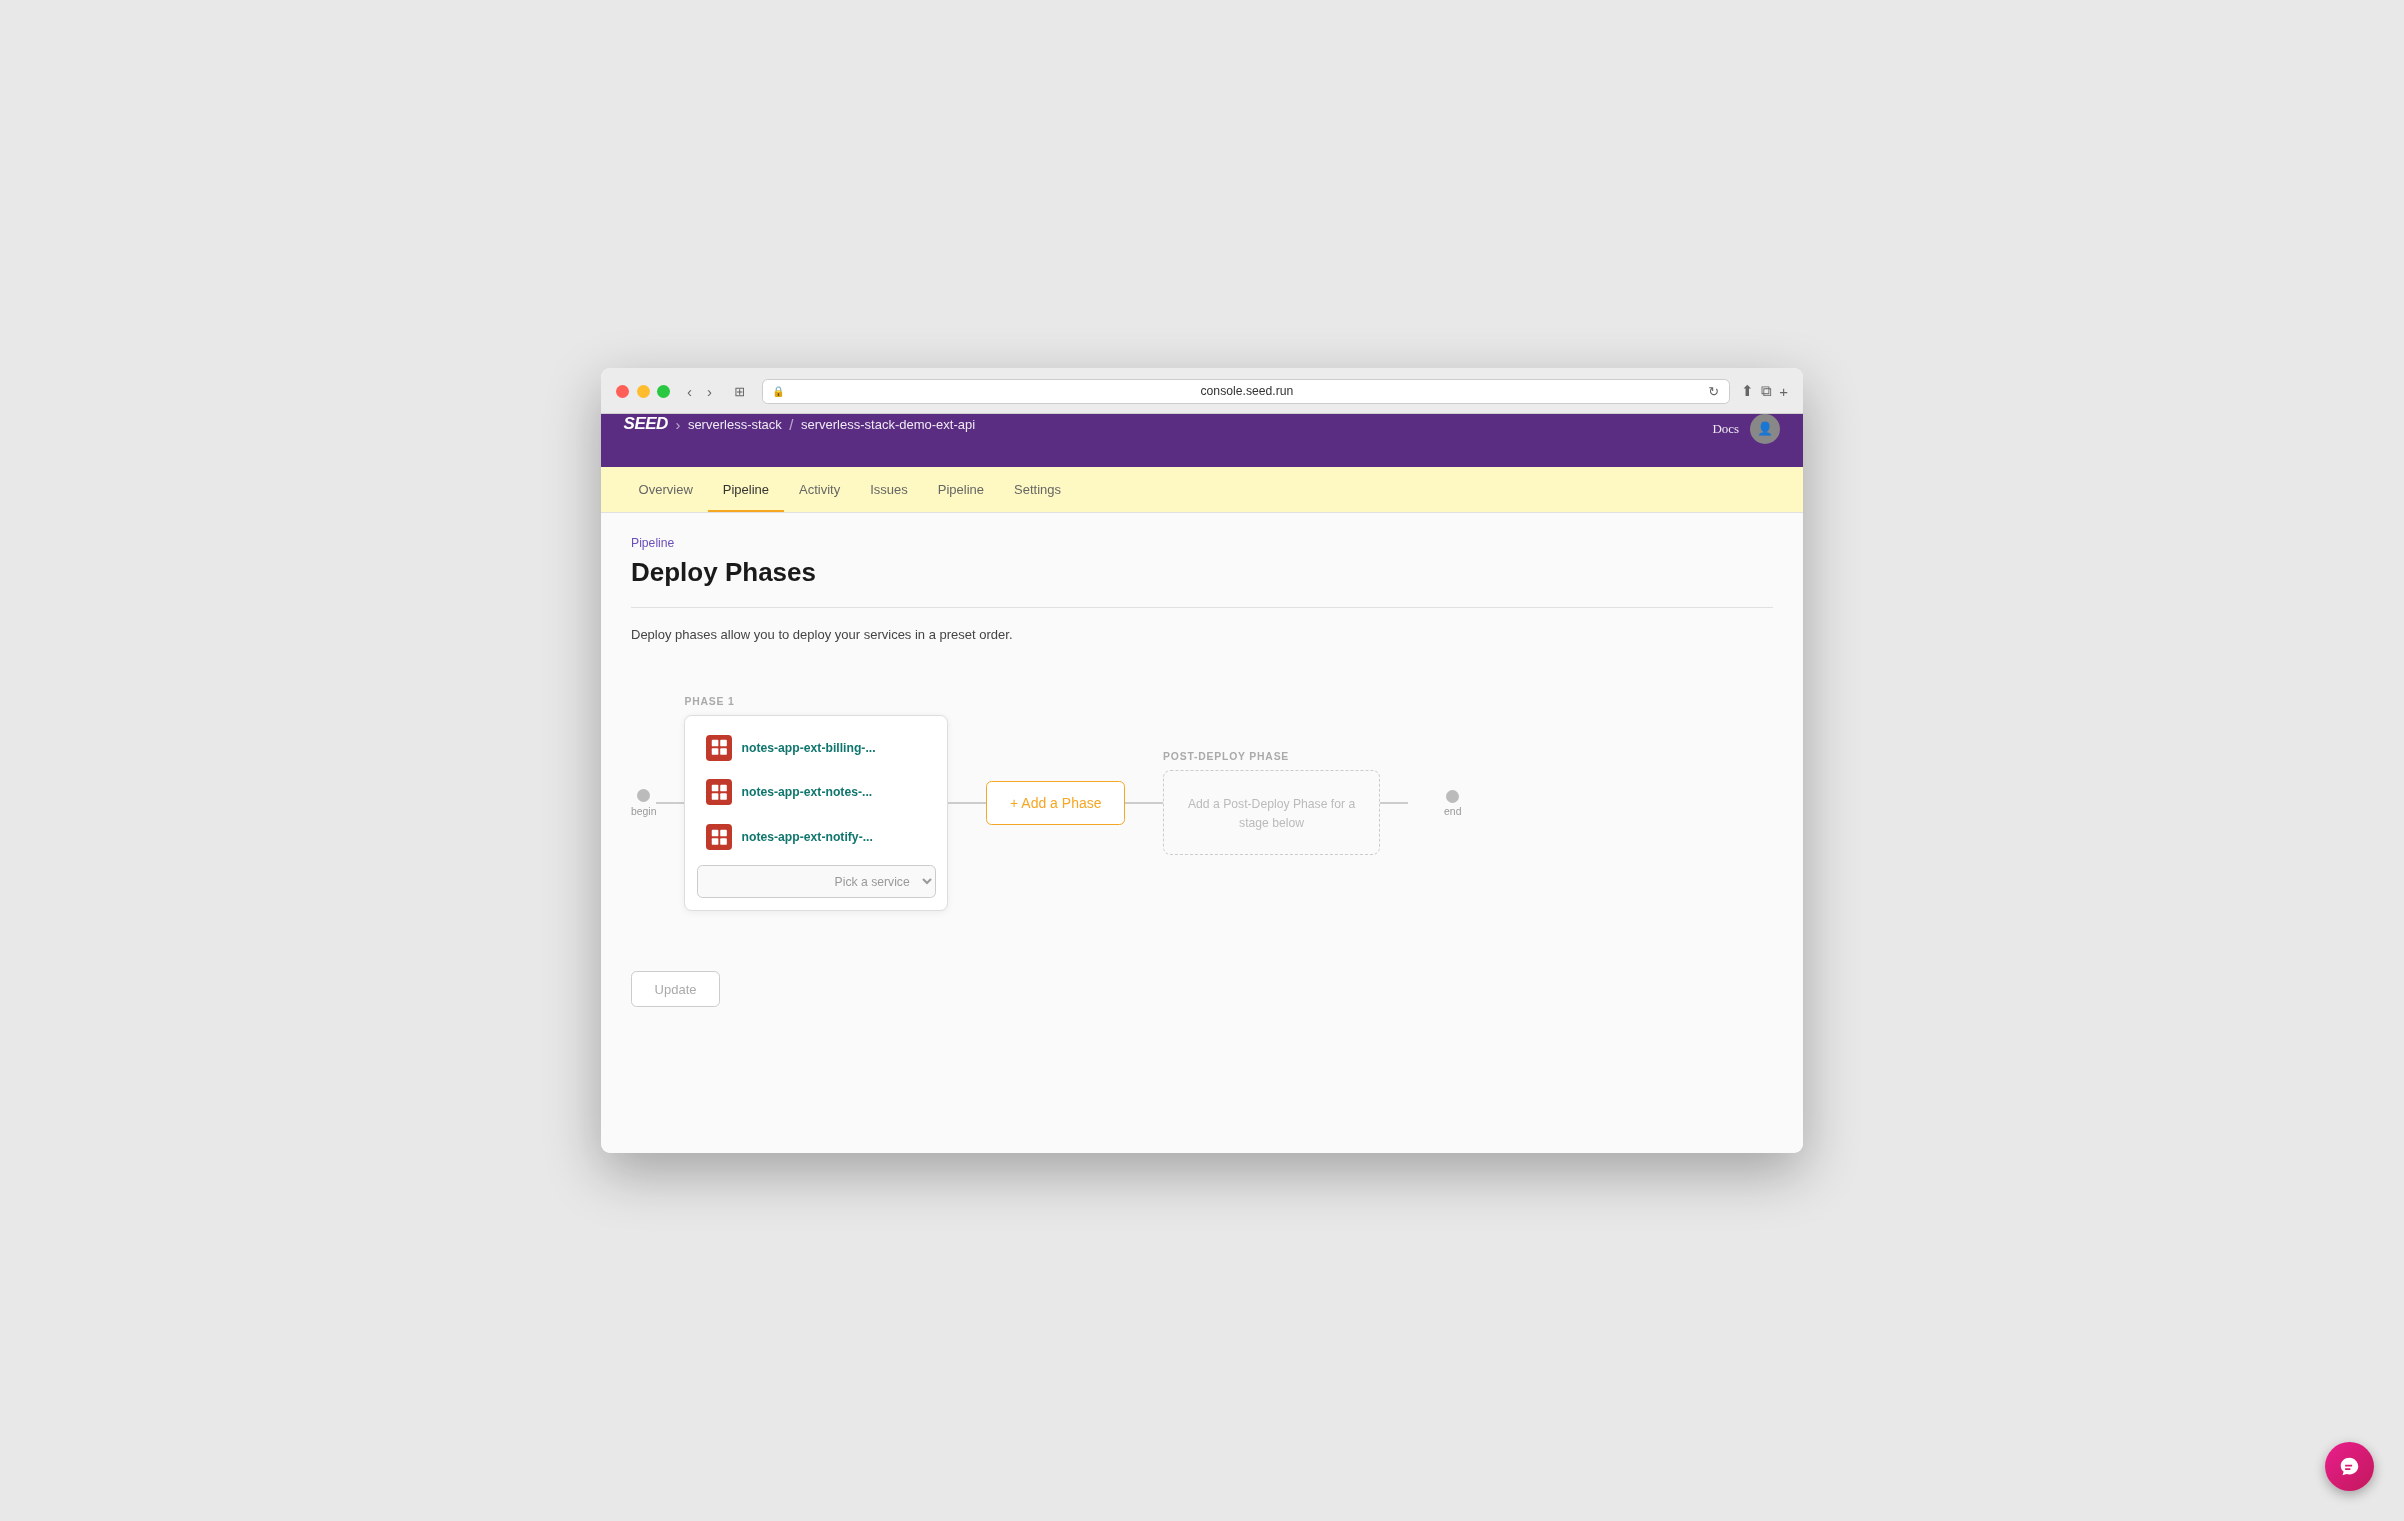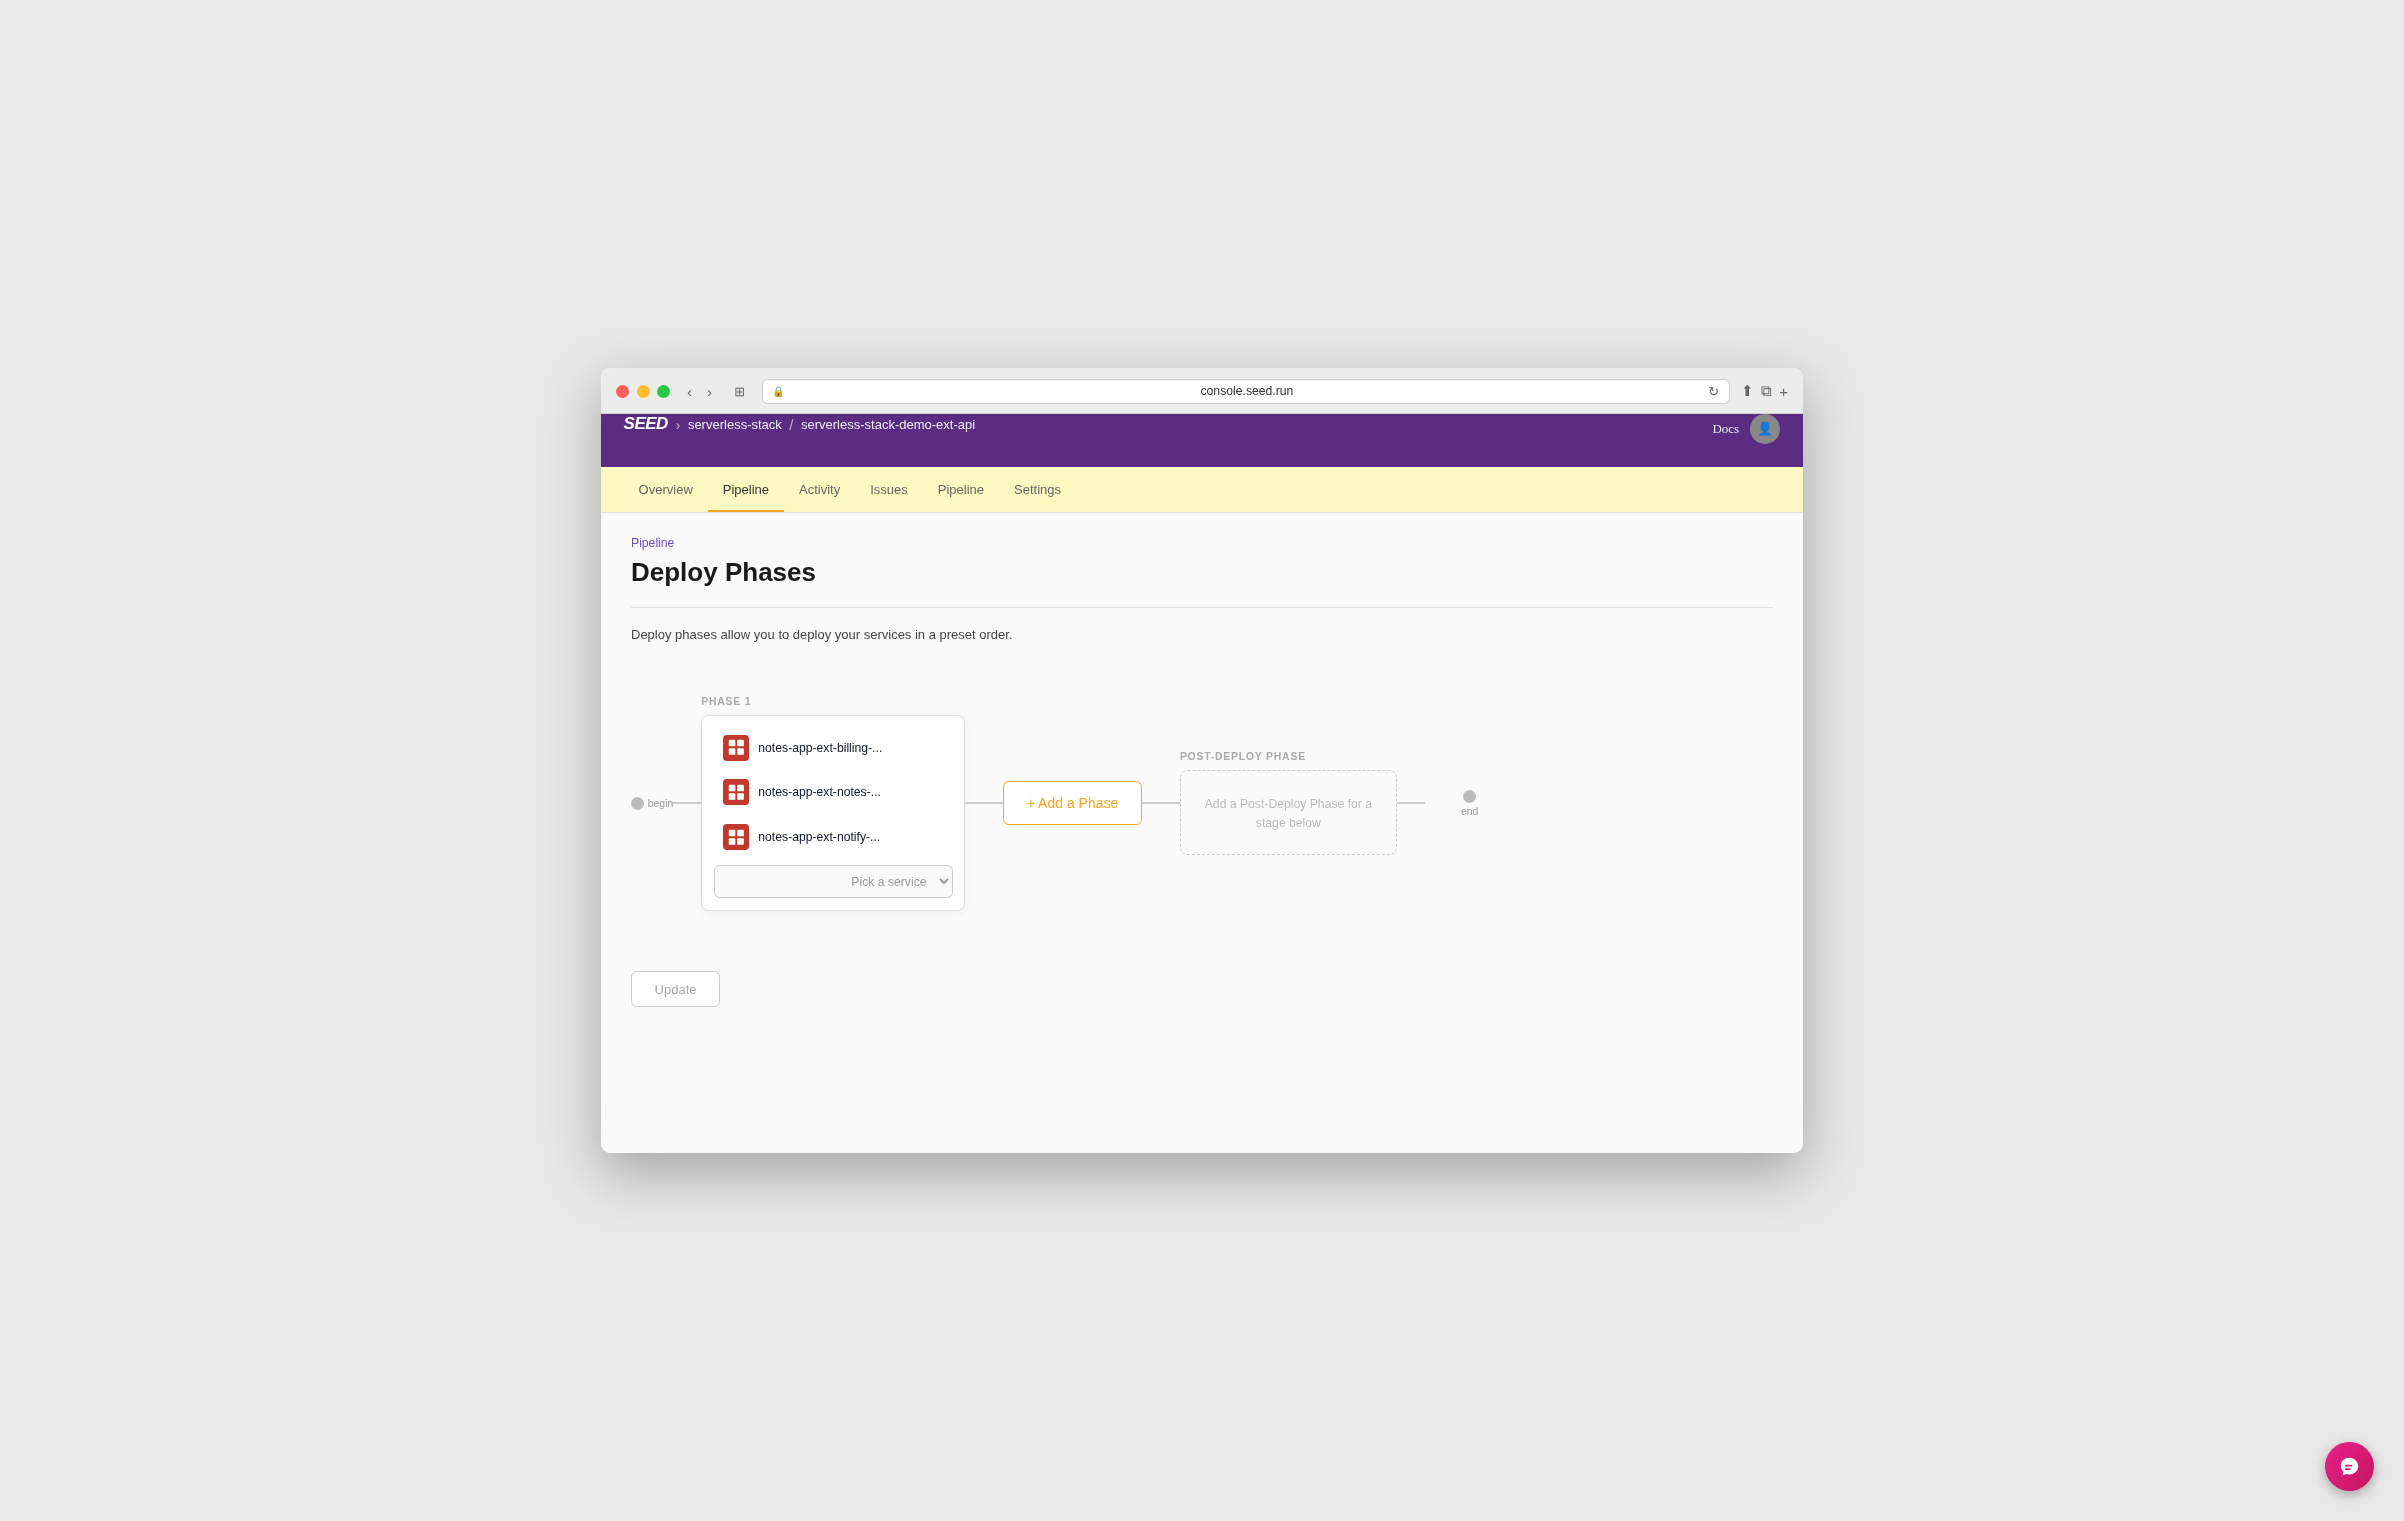--- a/index.html
+++ b/index.html
@@ -251,21 +251,21 @@
     }
 
     .pipeline-label {
       font-size: 10.4px;
       color: #999;
       white-space: nowrap;
     }
 
     .pipeline-start {
       display: flex;
-      flex-direction: row;
+      flex-direction: column;
       align-items: center;
       gap: 3.8px;
     }
 
     .pipeline-end {
       display: flex;
       flex-direction: column;
       align-items: center;
       gap: 3px;
       margin-left: 36px;
@@ -313,22 +313,22 @@
       border-radius: 3.8px;
       background: #c0392b;
       display: flex;
       align-items: center;
       justify-content: center;
       flex-shrink: 0;
     }
 
     .service-name {
       font-size: 12.2px;
-      color: #0f172a;
-      font-weight: 400;
+      color: #0f766e;
+      font-weight: 700;
     }
 
     .pick-service-select {
       width: 100%;
       padding: 7.5px 9.4px;
       border: 0.9px solid #ccc;
       border-radius: 5.6px;
       font-size: 12.2px;
       color: #999;
       background: #f9f9f9;

